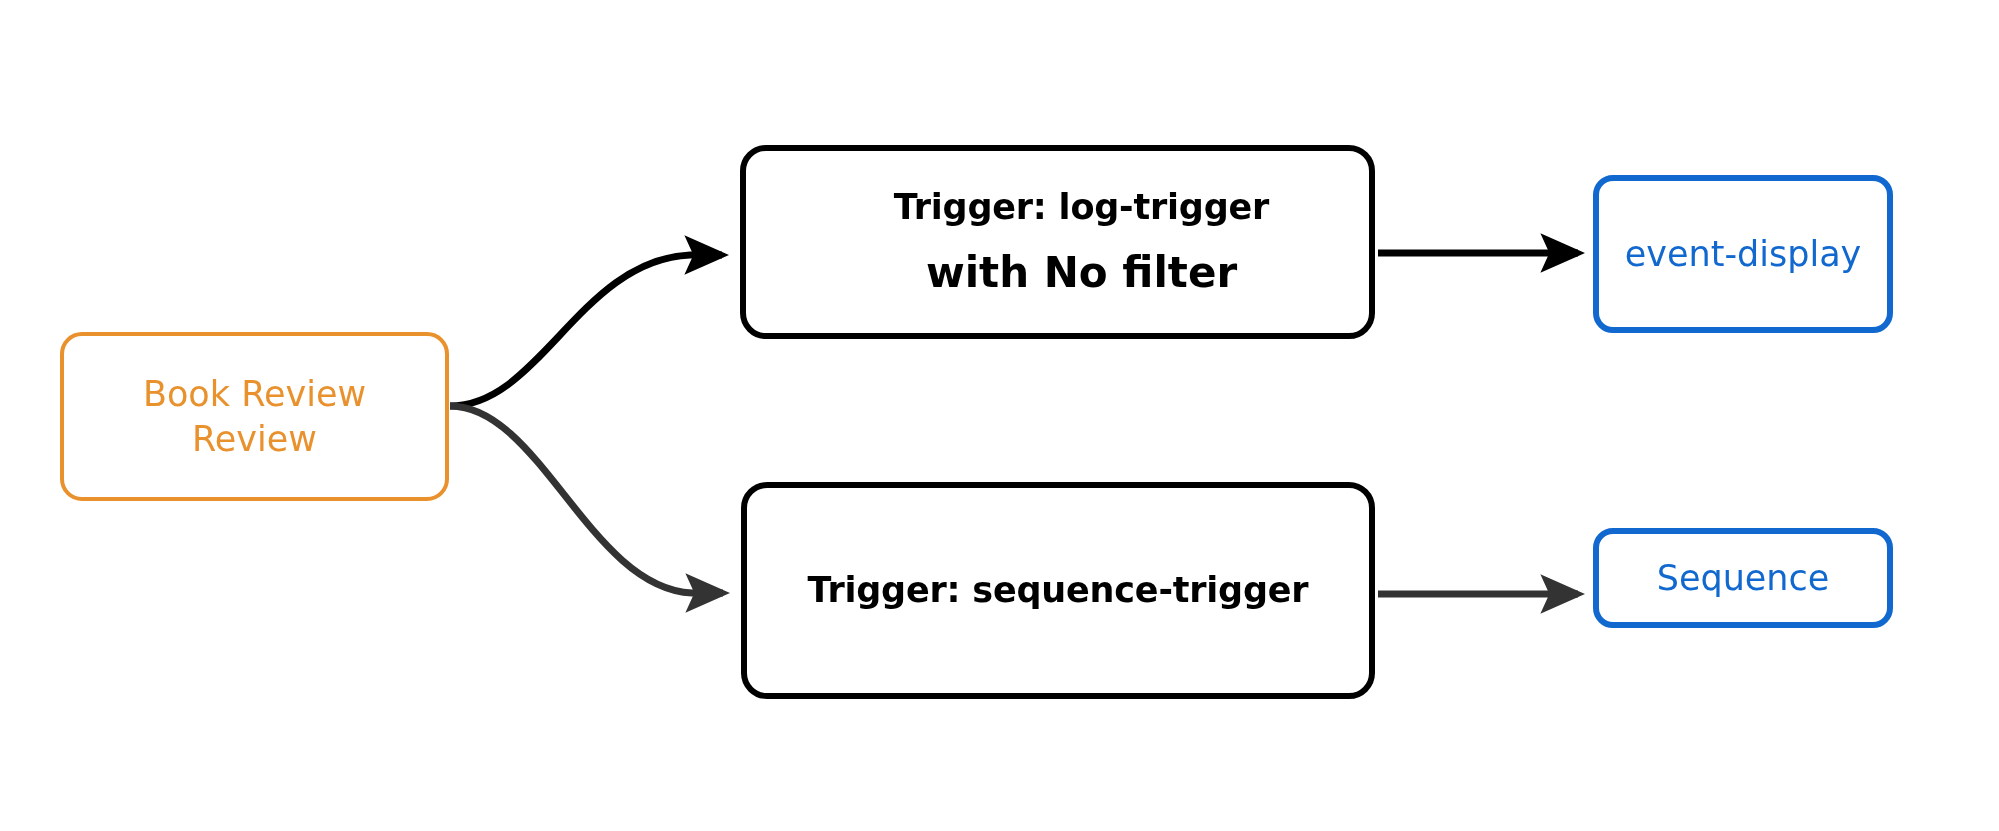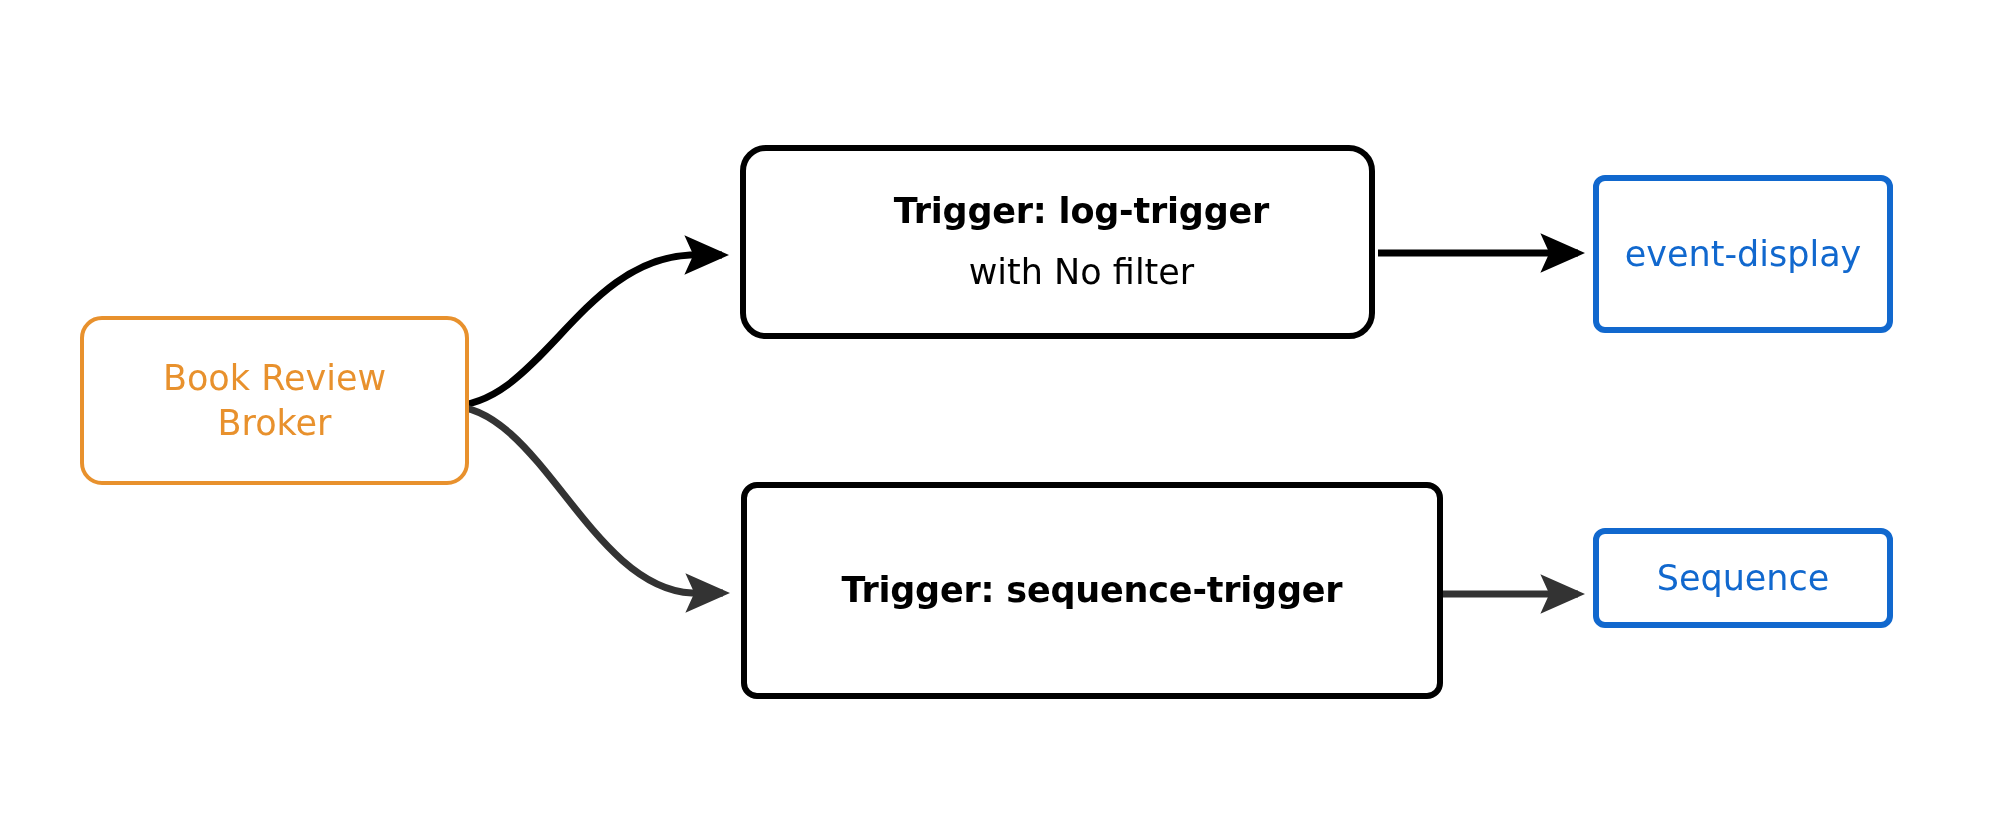--- a/index.html
+++ b/index.html
@@ -33,67 +33,65 @@
     flex-direction: column;
     align-items: center;
     justify-content: center;
     text-align: center;
     line-height: 1.28;
   }
 
   
   .node-broker {
     left: 60px;
-    top: 316px;
+    top: 332px;
     width: 389px;
     height: 169px;
     border: 4px solid #e8912d;
     border-radius: 22px;
     color: #e8912d;
     font-size: 35px;
     font-weight: 400;
-    margin-left: 20px;
   }
   .node-broker .line { display: block; }
 
   
   .node-trigger {
     border: 6px solid #000000;
     border-radius: 26px;
     color: #000000;
   }
   .node-trigger-log {
     left: 740px;
     top: 145px;
     width: 635px;
     height: 194px;
     padding-left: 48px;
   }
   .node-trigger-seq {
     left: 741px;
     top: 482px;
-    width: 702px;
+    width: 634px;
     height: 217px;
-    border-radius: 16px;
   }
   .trigger-title {
     font-size: 35px;
     font-weight: 700;
     letter-spacing: -0.2px;
   }
   .trigger-sub {
-    font-size: 35px;
-    font-weight: 400;
+    font-size: 42px;
+    font-weight: 700;
     margin-top: 16px;
   }
 
   
   .node-endpoint {
     border: 6px solid #1168ce;
-    border-radius: 12px;
+    border-radius: 20px;
     color: #1168ce;
     font-size: 35px;
     font-weight: 400;
   }
   .node-endpoint-display {
     left: 1593px;
     top: 175px;
     width: 300px;
     height: 158px;
   }
@@ -123,21 +121,21 @@
 
     <path d="M 450 406 C 540 406, 590 588, 692 593 L 723 593" fill="none" stroke="#333333" stroke-width="7" marker-end="url(#arrow-gray)"></path>
 
     <path d="M 1378 253 L 1578 253" fill="none" stroke="#000000" stroke-width="7" marker-end="url(#arrow-black)"></path>
 
     <path d="M 1378 594 L 1578 594" fill="none" stroke="#333333" stroke-width="7" marker-end="url(#arrow-gray)"></path>
   </svg>
 
   <div class="node node-broker">
     <span class="line">Book Review</span>
-    <span class="line">Broker</span>
+    <span class="line">Review</span>
   </div>
 
   <div class="node node-trigger node-trigger-log">
     <span class="trigger-title">Trigger: log-trigger</span>
     <span class="trigger-sub">with No filter</span>
   </div>
 
   <div class="node node-trigger node-trigger-seq">
     <span class="trigger-title">Trigger: sequence-trigger</span>
   </div>

